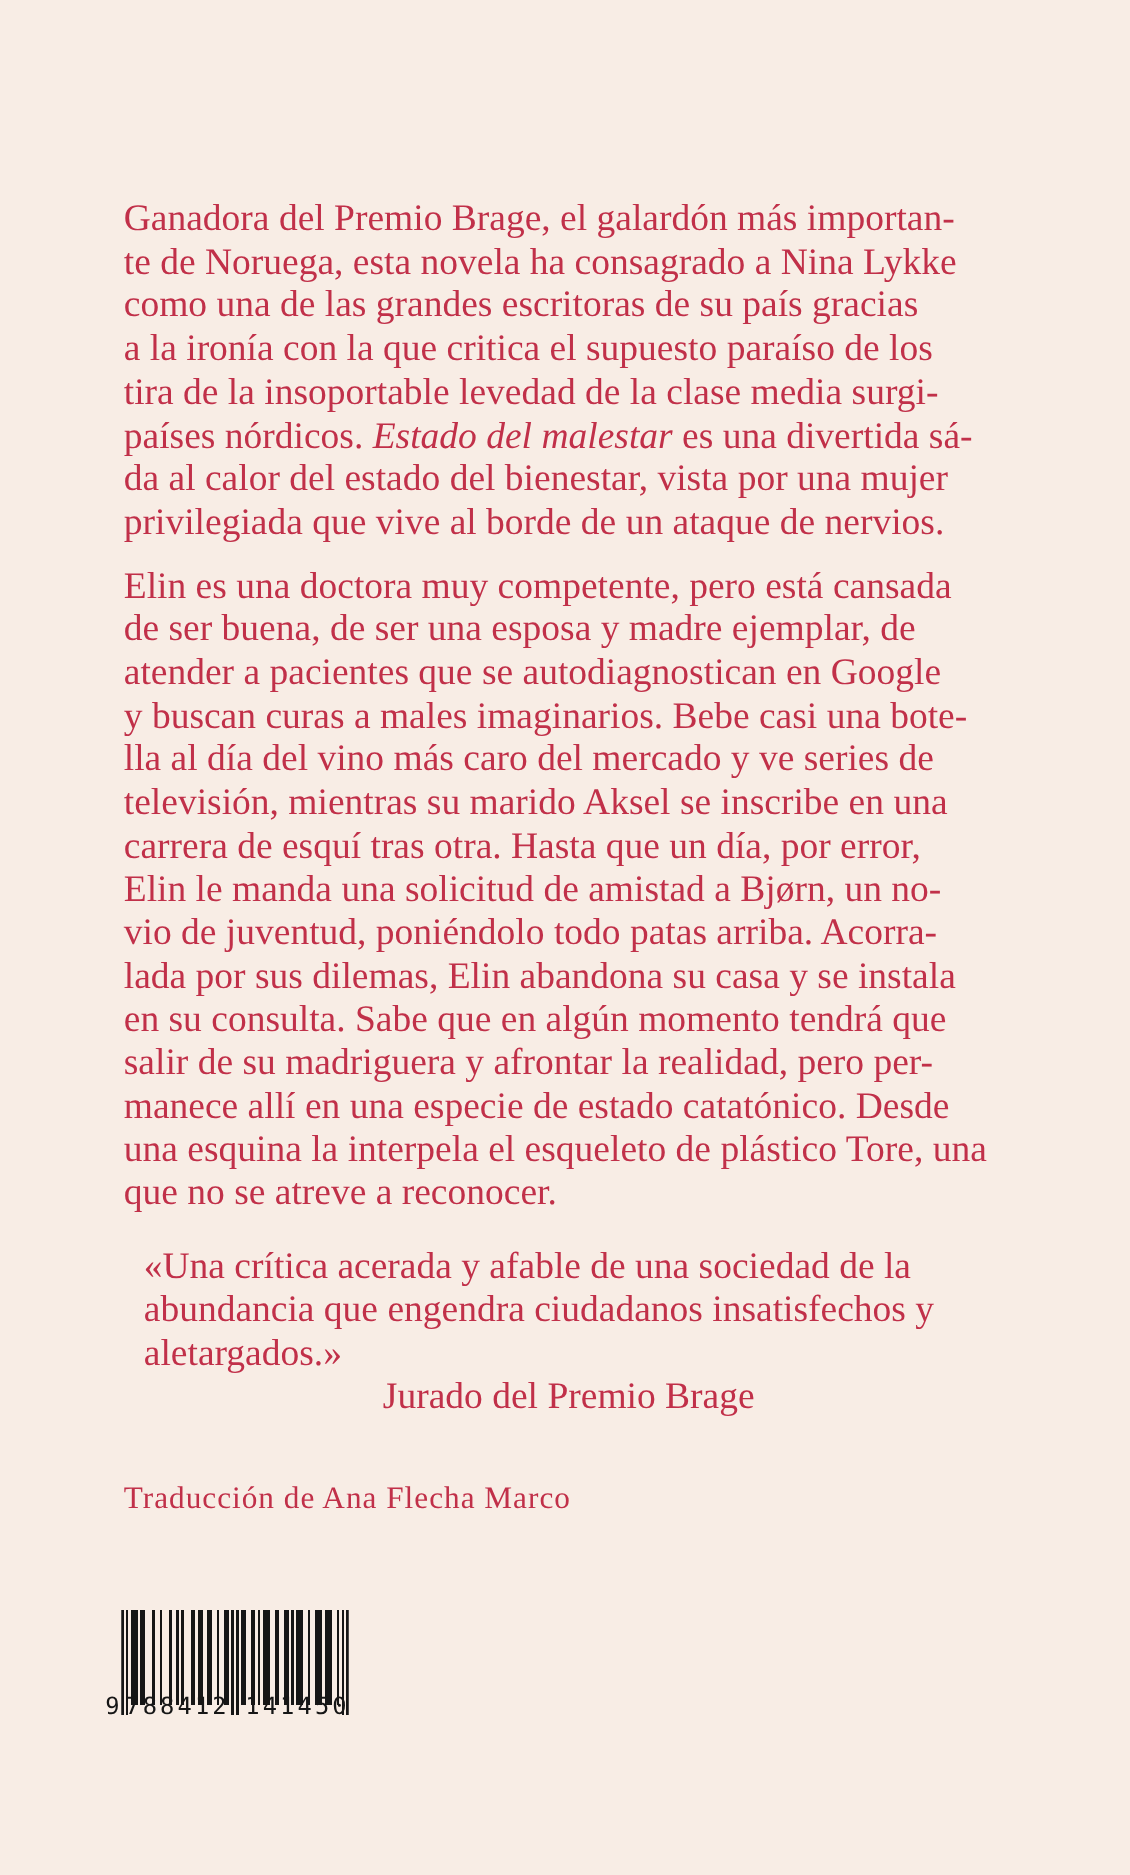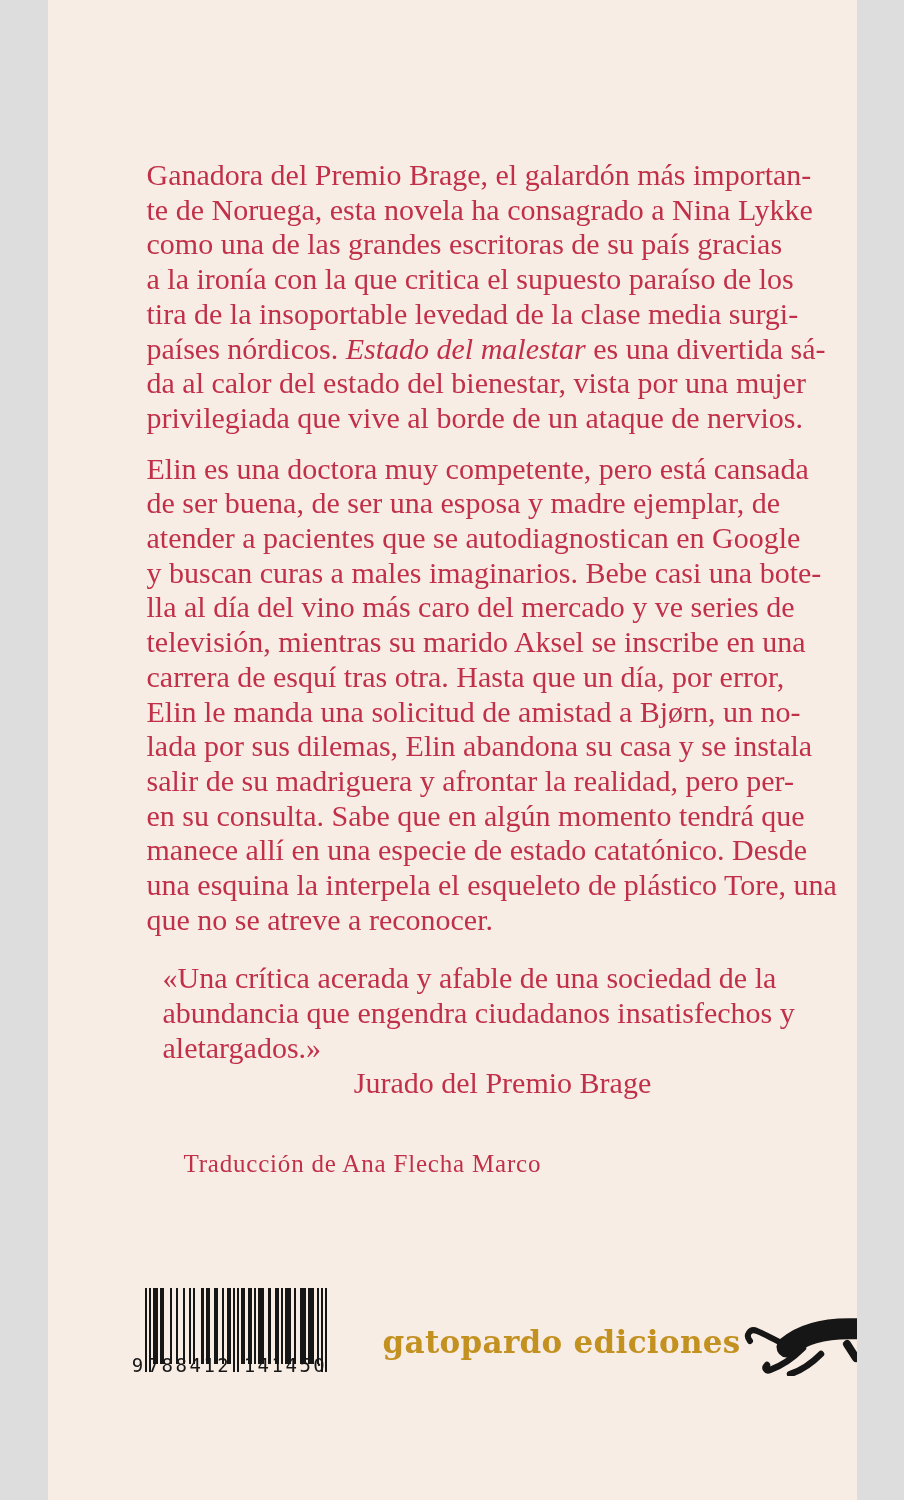--- a/index.html
+++ b/index.html
@@ -1,35 +1,34 @@
 <!DOCTYPE html>
 <html><head>
 <meta charset="utf-8">
 <style>
   html,body{margin:0;padding:0;background:#ddd;}
   .page{
-    position:relative;width:809px;height:1500px;margin:0 auto;
+    position:relative;width:904px;height:1500px;margin:0 auto;
     background:#f8ede5;overflow:hidden;
     font-family:"Liberation Serif",serif;color:#c13049;
   }
   .text-block{
     position:absolute;left:99px;top:158px;width:744px;
     font-size:30px;line-height:34.7px;
   }
   .line{white-space:nowrap;}
   .para{margin:0 0 16px 0;}
   .para:last-child{margin-bottom:24px;}
   .quote-block{margin:16px;}
   .attribution{
     text-align:center;padding-right:32px;white-space:nowrap;
   }
   .translation{
     margin-top:49px;font-size:25px;line-height:30px;letter-spacing:0.8px;
     white-space:nowrap;
-    margin-left:37px;
   }
   .barcode{position:absolute;left:84px;top:1288px;width:200px;height:102px;}
   .barcode svg{position:absolute;left:13px;top:0;}
   .barcode svg rect{fill:#161616;}
   .bc-digits{
     position:absolute;top:66px;left:0;width:200px;height:22px;
     font-family:"DejaVu Sans Mono",monospace;font-size:19px;color:#161616;
   }
   .bc-digits span{position:absolute;top:0;display:inline-block;text-align:center;}
   .bc-d1{left:-2px;width:16px;}
@@ -63,23 +62,24 @@
         </div>
         <div class="para">
           <div class="line"><span>Elin es una doctora muy competente, pero está cansada</span></div>
           <div class="line"><span>de ser buena, de ser una esposa y madre ejemplar, de</span></div>
           <div class="line"><span>atender a pacientes que se autodiagnostican en Google</span></div>
           <div class="line"><span>y buscan curas a males imaginarios. Bebe casi una bote-</span></div>
           <div class="line"><span>lla al día del vino más caro del mercado y ve series de</span></div>
           <div class="line"><span>televisión, mientras su marido Aksel se inscribe en una</span></div>
           <div class="line"><span>carrera de esquí tras otra. Hasta que un día, por error,</span></div>
           <div class="line"><span>Elin le manda una solicitud de amistad a Bjørn, un no-</span></div>
+          <div class="line"><span>vio de juventud, poniéndolo todo patas arriba. Acorra-</span></div>
           <div class="line"><span>lada por sus dilemas, Elin abandona su casa y se instala</span></div>
+          <div class="line"><span>en su consulta. Sabe que en algún momento tendrá que</span></div>
           <div class="line"><span>salir de su madriguera y afrontar la realidad, pero per-</span></div>
-          <div class="line"><span>en su consulta. Sabe que en algún momento tendrá que</span></div>
           <div class="line"><span>manece allí en una especie de estado catatónico. Desde</span></div>
           <div class="line"><span>una esquina la interpela el esqueleto de plástico Tore, una</span></div>
           <div class="line"><span>que no se atreve a reconocer.</span></div>
         </div>
       </div>
 
     <div class="quote-block">
       <div id="quote-lines">
           <div class="line"><span>«Una crítica acerada y afable de una sociedad de la</span></div>
           <div class="line"><span>abundancia que engendra ciudadanos insatisfechos y</span></div>
@@ -143,29 +143,14 @@
         <rect x="92" y="0" width="1" height="84"></rect>
         <rect x="94" y="0" width="1" height="84"></rect>
       </svg>
     <div class="bc-digits">
       <span class="bc-d1">9</span>
       <span class="bc-d2">788412</span>
       <span class="bc-d3">141450</span>
     </div>
   </div>
 
-  <div class="publisher">
-    <span class="pub-name">gatopardo ediciones</span>
-    <svg class="cat" width="114" height="62" viewBox="0 0 114 62">
-
-      <path d="M7,27 C2,21 7,14 14,17 C24,21 36,28 46,33" stroke-width="6"></path>
-
-      <path d="M44,33 C60,19 84,13 118,15" stroke-width="21" stroke-linecap="butt"></path>
-
-      <path d="M60,34 C50,44 38,52 27,56 C23,57.5 21,54 24,51" stroke-width="6.5"></path>
-
-      <path d="M78,40 C68,50 57,57 47,60" stroke-width="6.5"></path>
-
-      <path d="M104,30 L113,44" stroke-width="8"></path>
-    </svg>
-  </div>
 
 </div>
 
 </body></html>

